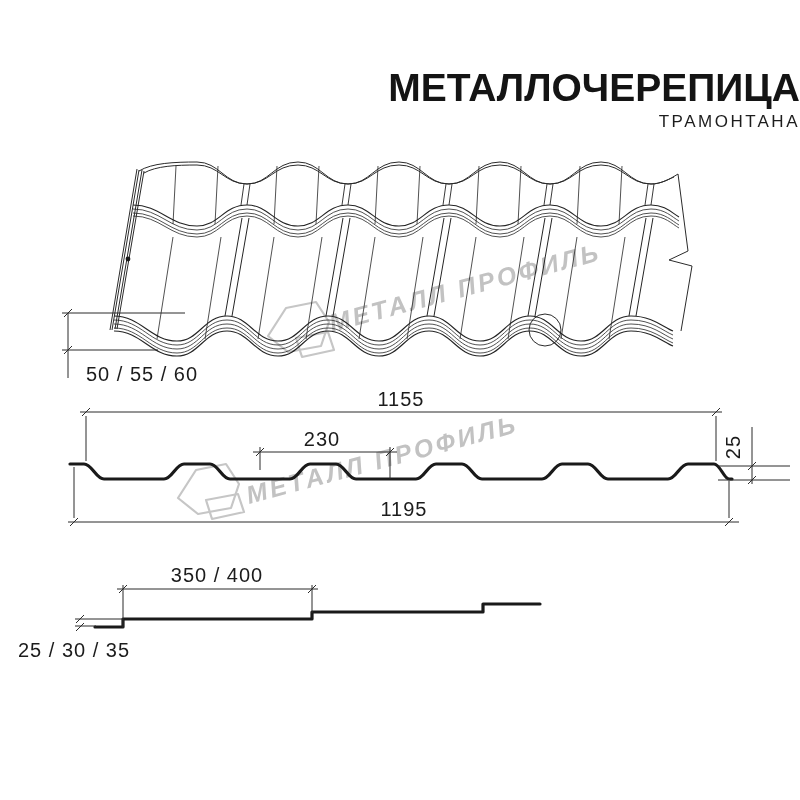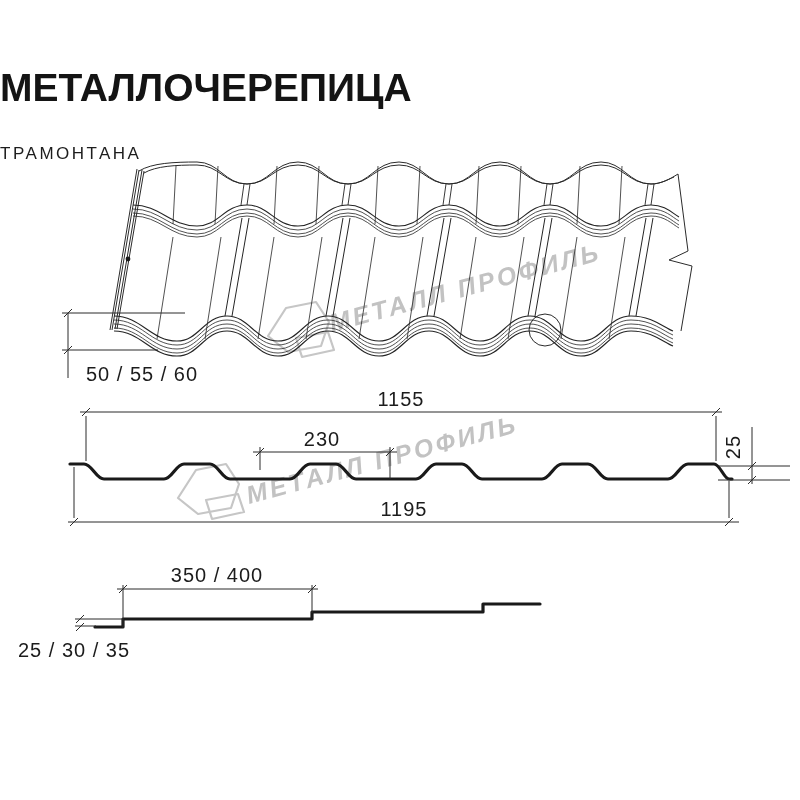--- a/index.html
+++ b/index.html
@@ -1,21 +1,21 @@
 <!DOCTYPE html>
 <html><head>
 <meta charset="utf-8">
 <style>
   html,body{margin:0;padding:0;background:#ffffff;}
   body{width:800px;height:800px;overflow:hidden;font-family:"Liberation Sans",sans-serif;}
   .page{position:relative;width:800px;height:800px;background:#ffffff;}
-  .title{position:absolute;top:66px;left:0;width:100%;text-align:left;
+  .title{position:absolute;top:66px;left:0;width:100%;text-align:right;
          font-size:39px;font-weight:800;letter-spacing:0px;color:#141414;}
-  .subtitle{position:absolute;top:112px;left:0;width:100%;text-align:left;
-         font-size:17px;font-weight:500;letter-spacing:2.5px;color:#1d1d1d;margin-top:32px;}
+  .subtitle{position:absolute;top:112px;left:0;width:100%;text-align:right;
+         font-size:17px;font-weight:500;letter-spacing:2.5px;color:#1d1d1d;}
   svg.canvas{position:absolute;left:0;top:0;}
   .dim-text{font-family:"Liberation Sans",sans-serif;font-size:20px;fill:#1c1c1c;letter-spacing:1px;}
   .wm-text{font-family:"Liberation Sans",sans-serif;font-size:25px;font-weight:bold;
            font-style:italic;fill:#c2c2c2;letter-spacing:3px;}
   .thin{stroke:#2b2b2b;stroke-width:1;fill:none;}
   .thick{stroke:#1a1a1a;stroke-width:3.2;fill:none;stroke-linejoin:round;stroke-linecap:round;}
   .wm-line{stroke:#c6c6c6;stroke-width:2.2;fill:none;stroke-linejoin:round;}
 </style>
 </head>
 <body>

